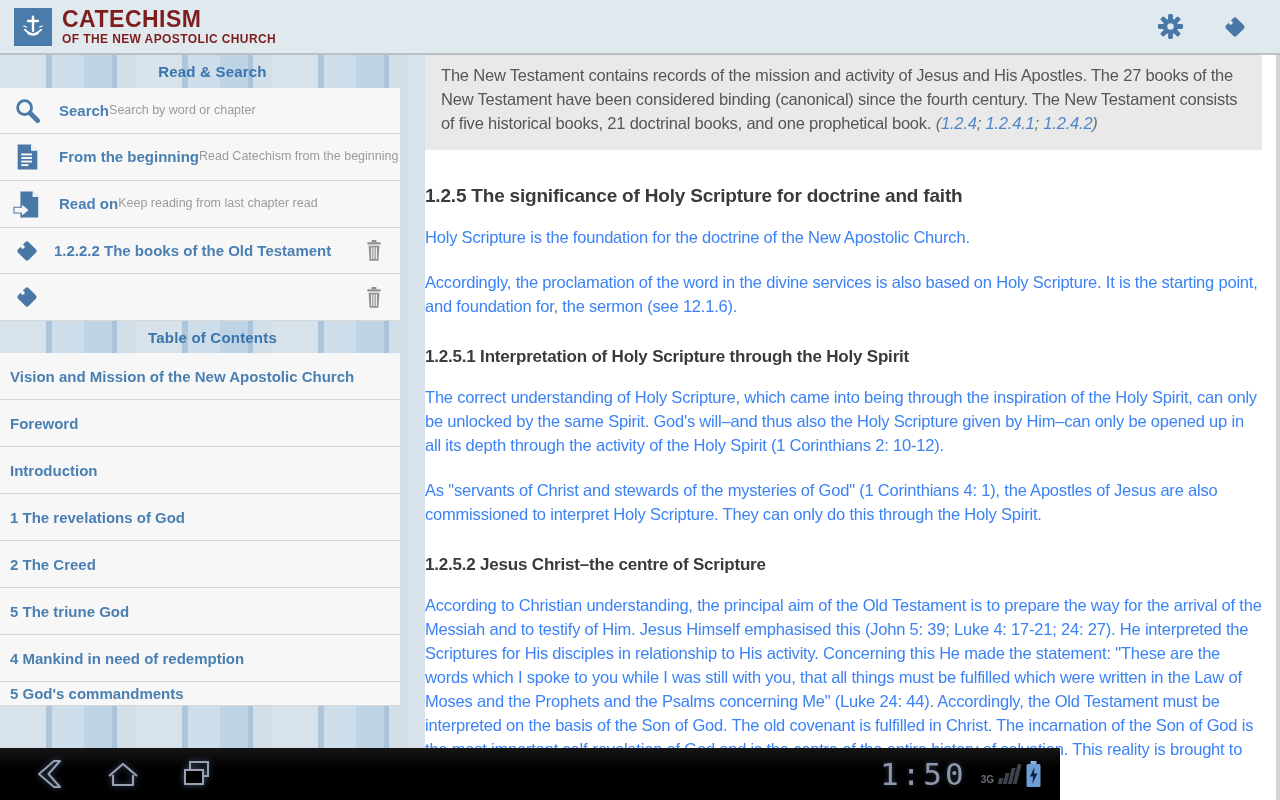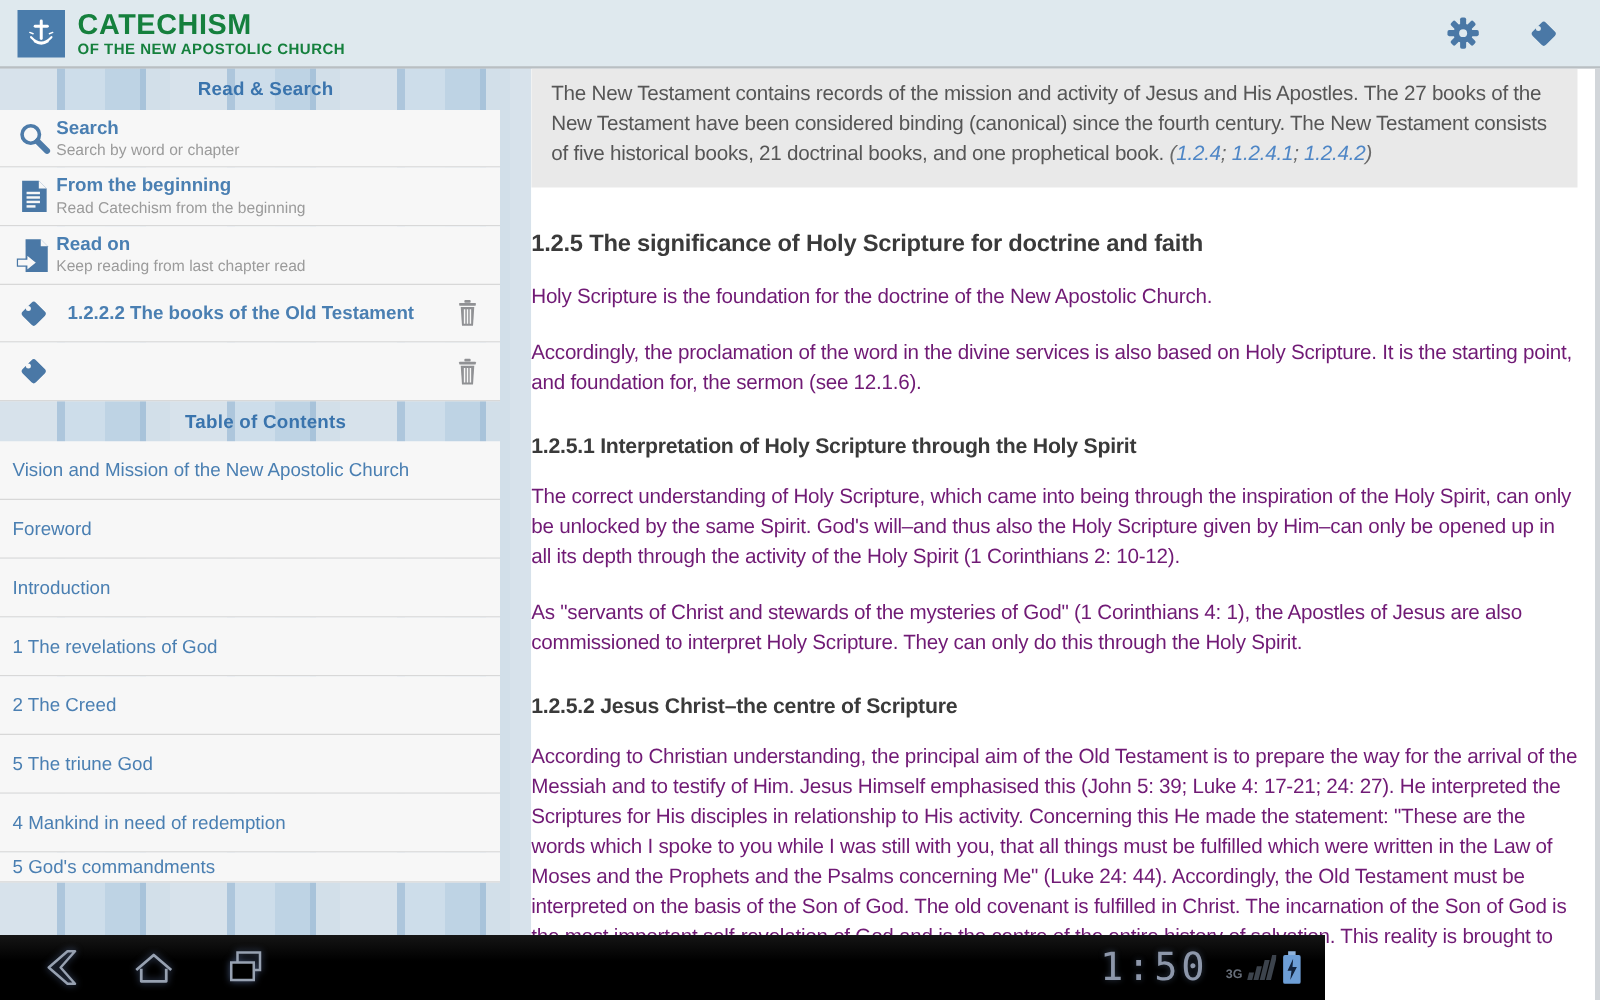--- a/index.html
+++ b/index.html
@@ -7,21 +7,21 @@
   body { font-family:"Liberation Sans", sans-serif; background:#fff; position:relative; }
 
   
   .app-header {
     position:absolute; top:0; left:0; width:1280px; height:55px;
     background:#dfe9ee; border-bottom:2px solid #b9bfc2;
     display:flex; align-items:center; padding:0 20px 0 14px;
   }
   .logo { display:flex; align-items:center; }
   .logo-box { width:38px; height:38px; background:#4a7cab; display:flex; align-items:center; justify-content:center; }
-  .logo-text { margin-left:10px; color:#15803d; }
+  .logo-text { margin-left:10px; color:#7f1d1d; }
   .logo-title { font-size:23px; font-weight:bold; letter-spacing:0.5px; line-height:24px; }
   .logo-subtitle { font-size:12px; font-weight:bold; letter-spacing:0.4px; margin-top:1px; }
   .header-actions { margin-left:auto; display:flex; align-items:center; gap:38px; padding-right:12px; }
   .header-actions .hicon { cursor:pointer; display:flex; }
 
   
   .sidebar {
     position:absolute; top:55px; left:0; width:425px; height:693px; overflow:hidden;
     background-image: repeating-linear-gradient(90deg,
       #d7e2eb 0px, #d7e2eb 46px,
@@ -35,43 +35,43 @@
     height:32px; display:flex; align-items:center; justify-content:center;
     font-size:15px; font-weight:bold; color:#3a74ad; letter-spacing:0.2px;
   }
   .section-header.first { height:33px; }
   .srow {
     width:400px; background:#f7f7f7; border-bottom:1px solid #d8d8d8;
     display:flex; align-items:center; cursor:pointer;
   }
   .srow.h46 { height:46px; } .srow.h47 { height:47px; }
   .srow .ricon { width:30px; margin-left:12px; display:flex; justify-content:center; }
-  .srow .texts { margin-left:3px; display:flex; flex-direction:column; }
+  .srow .texts { margin-left:17px; display:flex; flex-direction:row; }
   .row-title { font-size:15px; font-weight:bold; color:#4a7fb2; line-height:18px; }
   .row-sub { font-size:12.5px; color:#9b9b9b; line-height:15px; margin-top:1px; }
   .bm-label { font-size:15px; font-weight:bold; color:#4a7fb2; margin-left:14px; }
   .trash-btn { margin-left:auto; margin-right:16px; background:none; border:none; cursor:pointer; display:flex; }
-  .toc-label { font-size:15px; font-weight:normal; color:#4a7fb2; padding-left:10px; }
+  .toc-label { font-size:15px; font-weight:bold; color:#4a7fb2; padding-left:10px; }
   .srow.toc-last { height:24px; overflow:hidden; align-items:flex-start; }
   .srow.toc-last .toc-label { padding-top:3px; }
 
   
   .content {
     position:absolute; top:55px; left:425px; width:855px; height:750px;
     background:#fff; overflow:hidden; padding:0 18px 0 0;
   }
   .quote-box {
     background:#e9e9e9; padding:8px 16px 15px 16px;
     font-size:16.5px; line-height:24px; color:#565656; letter-spacing:-0.2px;
   }
   .quote-refs { font-style:italic; color:#6a6a6a; }
   .ref-link { font-style:italic; color:#4e86c6; text-decoration:none; cursor:pointer; }
   .content h1 { font-size:19px; color:#3a3a3a; margin:35px 0 0; letter-spacing:-0.2px; }
   .content h2 { font-size:17px; color:#3a3a3a; margin:29px 0 0; letter-spacing:-0.2px; }
-  .content p { font-size:16.5px; line-height:24px; color:#701a75; margin:21px 0 0; letter-spacing:-0.2px; }
+  .content p { font-size:16.5px; line-height:24px; color:#3b82f6; margin:21px 0 0; letter-spacing:-0.2px; }
   .content h1 + p, .content h2 + p { margin-top:18px; }
   .scrollbar-strip { position:absolute; right:0; top:0; width:4px; height:100%; background:#d2d6da; }
 
   
   .navbar {
     position:absolute; bottom:0; left:0; width:1060px; height:52px;
     background:linear-gradient(#151515, #000 40%); display:flex; align-items:center;
   }
   .nav-left { display:flex; align-items:center; gap:32px; padding-left:28px; }
   .nav-btn { background:none; border:none; cursor:pointer; display:flex;

